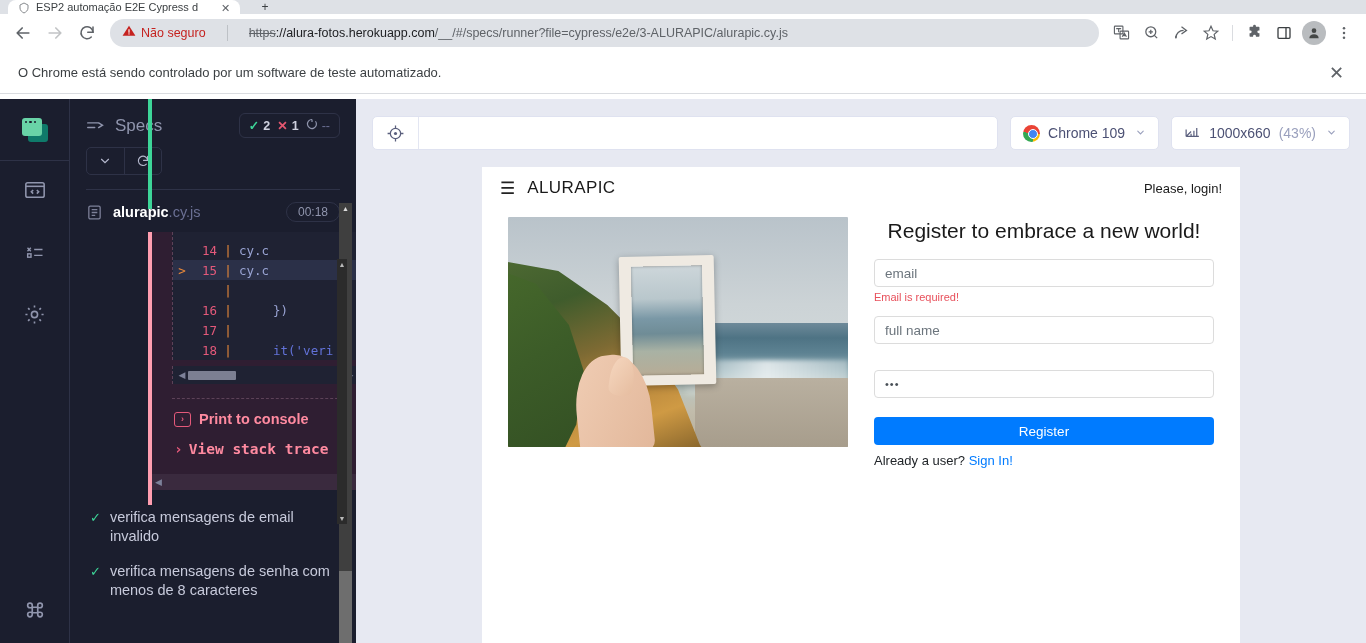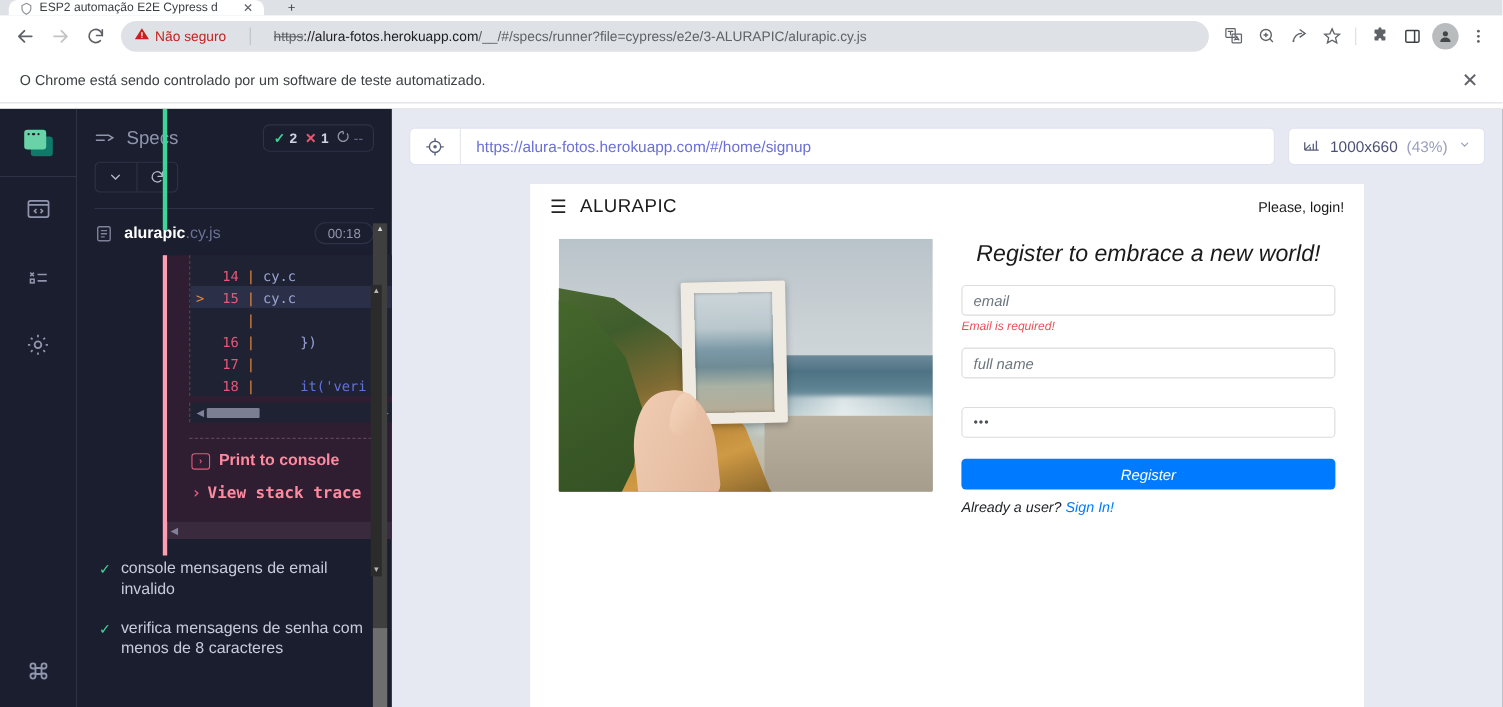--- a/index.html
+++ b/index.html
@@ -269,21 +269,21 @@
     height: 42px; display: flex; align-items: center; padding: 0 18px;
     border-bottom: 0;
   }
   .ap-burger { font-size: 17px; color: #222; margin-right: 12px; }
   .ap-brand { font-size: 17px; color: #1a1a1a; letter-spacing: .4px; }
   .ap-login { margin-left: auto; font-size: 13px; color: #1a1a1a; }
   .ap-body { display: flex; padding: 8px 26px 0 26px; gap: 26px; }
   .ap-photo {
     width: 340px; height: 230px; flex: 0 0 340px; border-radius: 1px; overflow: hidden; position: relative;
   }
-  .ap-form { flex: 1; padding-top: 2px; font-style: italic; }
+  .ap-form { flex: 1; padding-top: 2px; }
   .ap-title {
     font-size: 21px; color: #1a1a1a; text-align: center; margin-bottom: 16px; font-weight: normal;
   }
   .ap-input {
     width: 100%; height: 28px; border: 1px solid #dcdcdc; border-radius: 4px;
     padding: 0 10px; font-size: 13.5px; color: #6c757d; display: flex; align-items: center;
     background: #ffffff;
   }
   .ap-input.pw { color: #495057; letter-spacing: 1px; font-size: 11px; }
   .ap-err { color: #e8505b; font-size: 11px; margin: 4px 0 0 0; }
@@ -617,21 +617,21 @@
         </div>
         <div class="err-hbar2">
           <span class="arr">◀</span>
         </div>
       </div>
 
       <div class="tests">
         <div class="stripe-pass" style="top:0;height:110px"></div>
         <div class="test-item">
           <span class="test-check">✓</span>
-          <span class="test-label">console mensagens de email invalido</span>
+          <span class="test-label">verifica mensagens de email invalido</span>
         </div>
         <div class="test-item">
           <span class="test-check">✓</span>
           <span class="test-label">verifica mensagens de senha com menos de 8 caracteres</span>
         </div>
       </div>
 
       <div class="rep-scroll">
         <span class="up-arrow">▲</span>
         <span class="thumb2"></span>
@@ -646,21 +646,29 @@
 
       <div class="aut-toolbar">
         <div class="url-group">
           <div class="url-selector">
             <svg width="19" height="19" viewBox="0 0 24 24" fill="none" stroke="currentColor" stroke-width="1.6">
                 <circle cx="12" cy="12" r="6.5"></circle>
                 <circle cx="12" cy="12" r="2" fill="currentColor" stroke="none"></circle>
                 <path d="M12 2v3.5M12 18.5V22M2 12h3.5M18.5 12H22"></path>
               </svg>
           </div>
-          <div class="url-value">https://alura-fotos.herokuapp.com/#/home/signup</div>
+        </div>
+        <div class="pill">
+          <span class="chrome-ball"></span>
+          <span>Chrome 109</span>
+          <span class="chev">
+            <svg width="11" height="11" viewBox="0 0 24 24" fill="none" stroke="currentColor" stroke-width="2.4" stroke-linecap="round">
+                <path d="M6 9l6 6 6-6"></path>
+              </svg>
+          </span>
         </div>
         <div class="pill">
           <span>
             <svg width="17" height="17" viewBox="0 0 24 24" fill="none" stroke="#5a5f7d" stroke-width="1.7">
                 <path d="M3 19h18M3 19V9M3 19l7-7"></path>
                 <path d="M14 11v8M18 7v12M10 15v4"></path>
               </svg>
           </span>
           <span class="dim-val">1000x660</span>
           <span class="dim-pct">(43%)</span>

